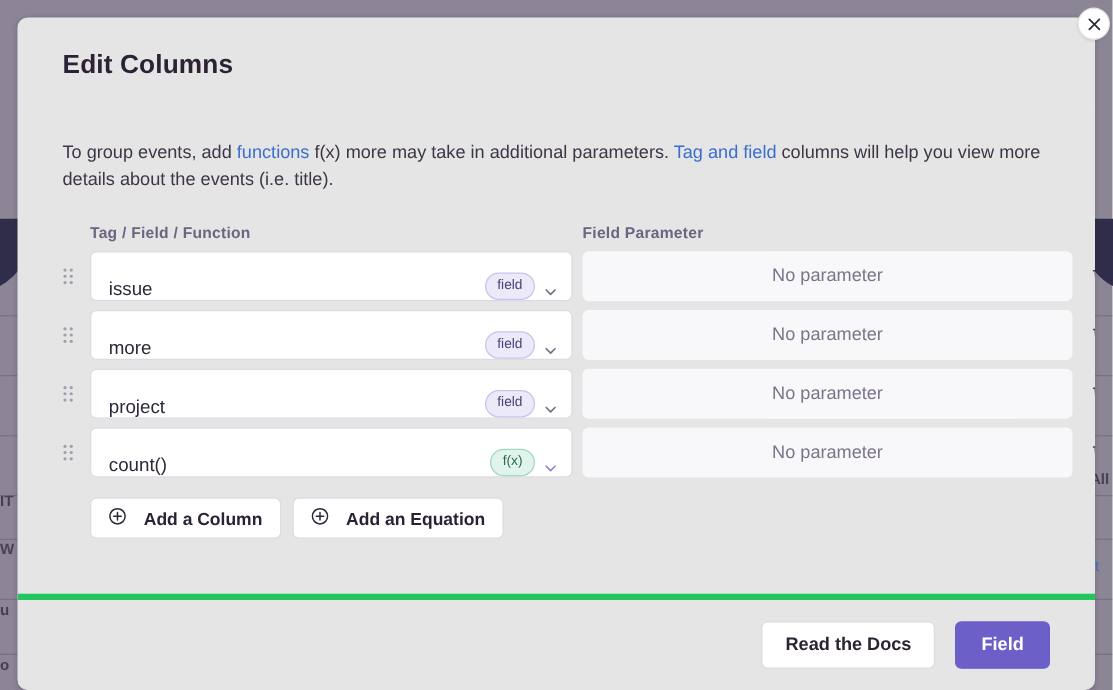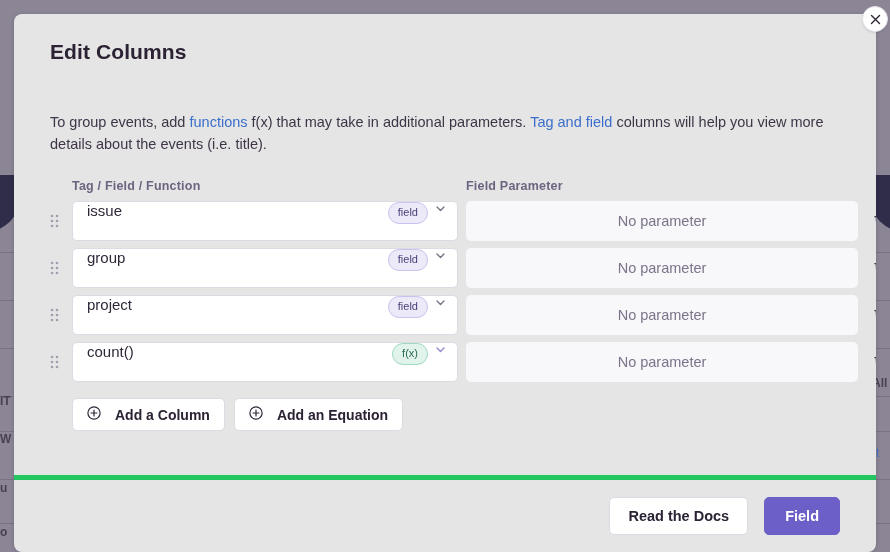--- a/index.html
+++ b/index.html
@@ -125,21 +125,21 @@
     cursor: grab;
     opacity: .55;
   }
 
   .field-box {
     height: 40px;
     border: 1px solid #dedae4;
     border-radius: 5px;
     background: #fff;
     display: flex;
-    align-items: flex-start;
+    align-items: flex-end;
     padding: 0 10px 0 14px;
     cursor: pointer;
   }
   .field-label {
     flex: 1 1 auto;
     font-size: 15px;
     color: #2f2738;
     white-space: nowrap;
     overflow: hidden;
     text-overflow: ellipsis;
@@ -276,21 +276,21 @@
 
 <div id="modal">
 
   <div class="modal-header">
     <div class="modal-title">Edit Columns</div>
   </div>
 
   <div class="modal-body">
 
     <div class="intro">
-      <span>To group events, add </span><a>functions</a><span> f(x) that may take in additional parameters. </span><a>Tag and field</a><span> columns will help you view more details about the events (i.e. title).</span>
+      <span>To group events, add </span><a>functions</a><span> f(x) more may take in additional parameters. </span><a>Tag and field</a><span> columns will help you view more details about the events (i.e. title).</span>
     </div>
 
     <div class="col-headers">
       <div class="col-head h1">Tag / Field / Function</div>
       <div class="col-head h2">Field Parameter</div>
     </div>
 
     <div class="rows">
 
       <div class="row">
@@ -336,21 +336,21 @@
             <circle cx="2" cy="3" r="1.3"></circle>
                 <circle cx="7" cy="3" r="1.3"></circle>
             <circle cx="2" cy="8" r="1.3"></circle>
                 <circle cx="7" cy="8" r="1.3"></circle>
             <circle cx="2" cy="13" r="1.3"></circle>
                 <circle cx="7" cy="13" r="1.3"></circle>
           </g>
             </svg>
         </div>
         <div class="field-box">
-          <span class="field-label">group</span>
+          <span class="field-label">more</span>
           <span class="kind-badge field">field</span>
           <span class="chev">
             <svg width="13" height="13" viewBox="0 0 13 13">
                 <path d="M3 5 L6.5 8.5 L10 5" stroke="#4a4258" stroke-width="1.4" fill="none" stroke-linecap="round" stroke-linejoin="round"></path>
               </svg>
           </span>
         </div>
         <div></div>
         <div class="param-box">No parameter</div>
         <div class="trash">

